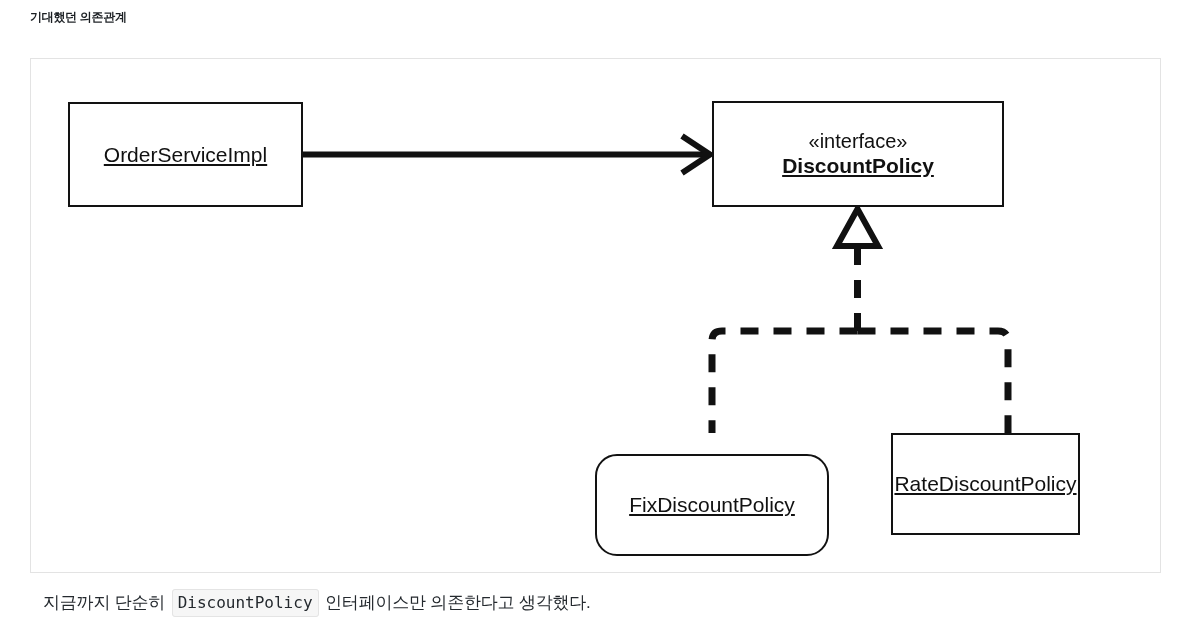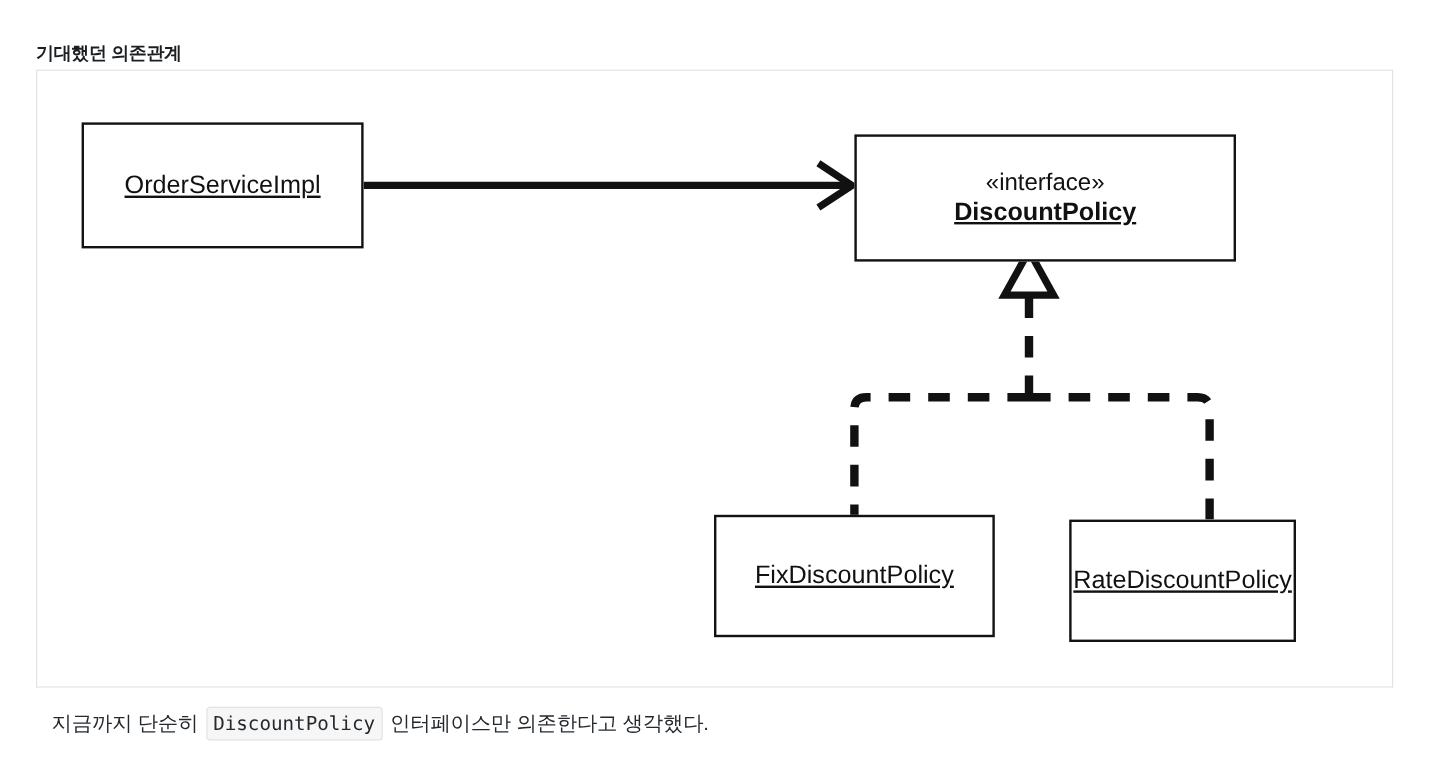--- a/index.html
+++ b/index.html
@@ -14,26 +14,25 @@
     color: #24292e;
     overflow: hidden;
     position: relative;
   }
 
   
   #page-title {
     position: absolute;
     left: 30px;
     top: 9px;
-    font-size: 15px;
+    font-size: 12px;
     font-weight: bold;
     letter-spacing: -0.3px;
     color: #1b1f23;
     white-space: nowrap;
-    margin-top: 26px;
   }
 
   
   #diagram-frame {
     position: absolute;
     left: 30px;
     top: 58px;
     width: 1131px;
     height: 515px;
     border: 1px solid #e3e3e3;
@@ -81,29 +80,29 @@
 
   #box-order-service-impl {
     left: 37px;
     top: 43px;
     width: 235px;
     height: 105px;
   }
   #box-discount-policy {
     left: 681px;
     top: 42px;
-    width: 318px;
+    width: 292px;
     height: 106px;
-    margin-top: 11px;
   }
   #box-fix-discount-policy {
     left: 564px;
-    top: 370px;
+    top: 395px;
     width: 234px;
     height: 102px;
+    border-radius: 22px;
   }
   #box-rate-discount-policy {
     left: 860px;
     top: 374px;
     width: 189px;
     height: 102px;
   }
 
   
   #caption {

